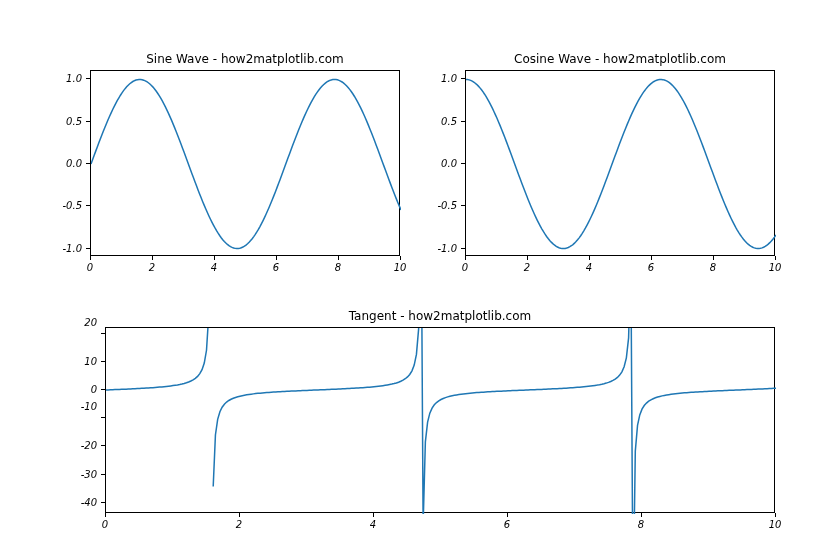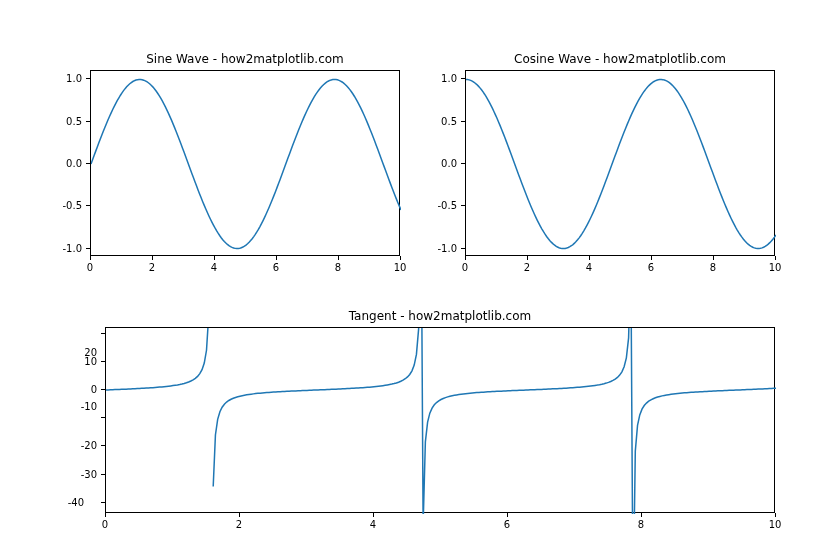--- a/index.html
+++ b/index.html
@@ -29,20 +29,21 @@
     font-size: 12px;
     color: #000000;
     text-align: center;
     white-space: nowrap;
   }
   .tick-label {
     position: absolute;
     font-size: 10px;
     color: #000;
     white-space: nowrap;
+    font-style: italic;
   }
   .tick-mark-x {
     position: absolute;
     width: 1px;
     height: 4px;
     background: #000;
   }
   .tick-mark-y {
     position: absolute;
     width: 4px;
@@ -151,29 +152,29 @@
         <div class="tick-label" style="left: 373px; top: 519px; transform: translateX(-50%);">4</div>
         <div class="tick-mark-x" style="left: 507px; top: 513px;"></div>
         <div class="tick-label" style="left: 507px; top: 519px; transform: translateX(-50%);">6</div>
         <div class="tick-mark-x" style="left: 641px; top: 513px;"></div>
         <div class="tick-label" style="left: 641px; top: 519px; transform: translateX(-50%);">8</div>
         <div class="tick-mark-x" style="left: 775px; top: 513px;"></div>
         <div class="tick-label" style="left: 775px; top: 519px; transform: translateX(-50%);">10</div>
       </div>
     <div id="yticks-2">
         <div class="tick-mark-y" style="left: 101px; top: 501.727px;"></div>
-        <div class="tick-label" style="left: 84px; top: 501.727px; transform: translate(-100%, -50%); text-align: right;">-40</div>
+        <div class="tick-label" style="left: 97px; top: 501.727px; transform: translate(-100%, -50%); text-align: right;">-40</div>
         <div class="tick-mark-y" style="left: 101px; top: 473.545px;"></div>
         <div class="tick-label" style="left: 97px; top: 473.545px; transform: translate(-100%, -50%); text-align: center;">-30</div>
         <div class="tick-mark-y" style="left: 101px; top: 445.364px;"></div>
         <div class="tick-label" style="left: 97px; top: 445.364px; transform: translate(-100%, -50%); ">-20</div>
         <div class="tick-mark-y" style="left: 101px; top: 417.182px;"></div>
         <div class="tick-label" style="left: 97px; top: 406px; transform: translate(-100%, -50%); text-align: right;">-10</div>
         <div class="tick-mark-y" style="left: 101px; top: 389px;"></div>
         <div class="tick-label" style="left: 97px; top: 389px; transform: translate(-100%, -50%); text-align: right;">0</div>
         <div class="tick-mark-y" style="left: 101px; top: 360.818px;"></div>
         <div class="tick-label" style="left: 97px; top: 360.818px; transform: translate(-100%, -50%); text-align: right;">10</div>
         <div class="tick-mark-y" style="left: 101px; top: 332.636px;"></div>
-        <div class="tick-label" style="left: 97px; top: 352px; transform: translate(-100%, -50%); text-align: left;">20</div>
+        <div class="tick-label" style="left: 97px; top: 322px; transform: translate(-100%, -50%); text-align: left;">20</div>
       </div>
   </div>
 
 </div>
 
 </body></html>

